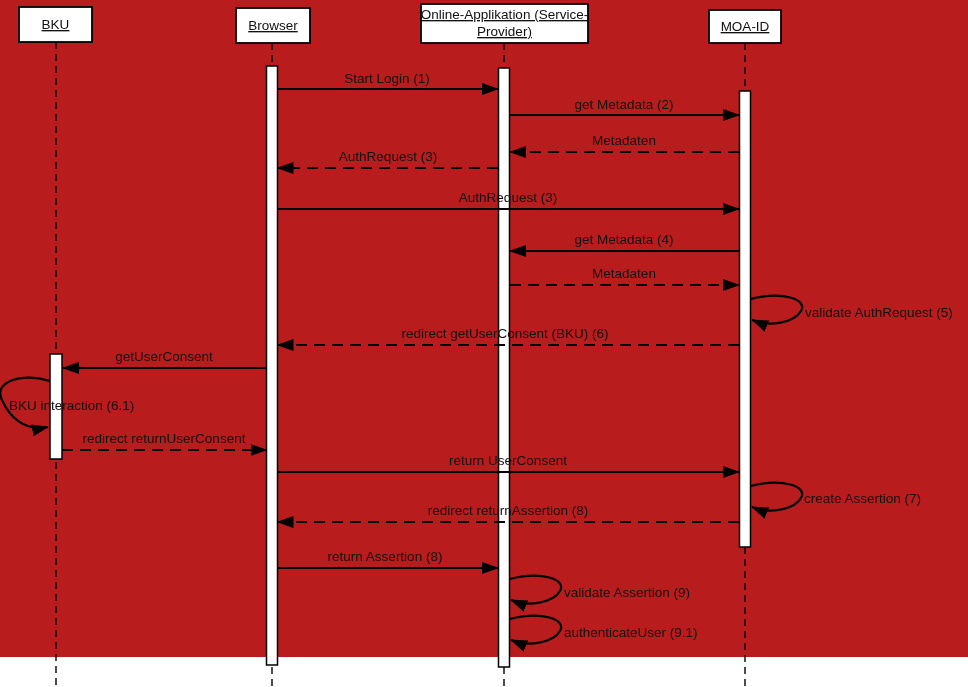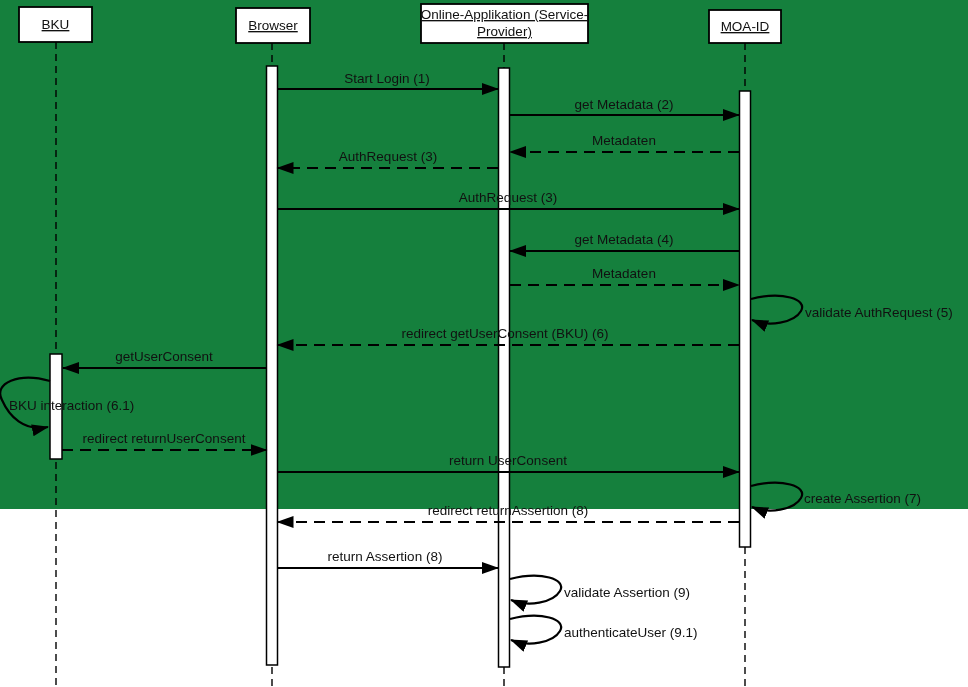--- a/index.html
+++ b/index.html
@@ -6,22 +6,22 @@
     margin: 0;
     padding: 0;
     background: #ffffff;
     width: 968px;
     height: 687px;
     overflow: hidden;
   }
   .stage {
     position: relative;
     width: 968px;
-    height: 509px;
-    background: #15803d;
+    height: 657px;
+    background: #b91c1c;
     font-family: "Liberation Sans", sans-serif;
   }
   svg { display: block; }
   .lifeline {
     stroke: #000000;
     stroke-width: 1.4;
     stroke-dasharray: 7 5;
     fill: none;
   }
   .actor-box {

